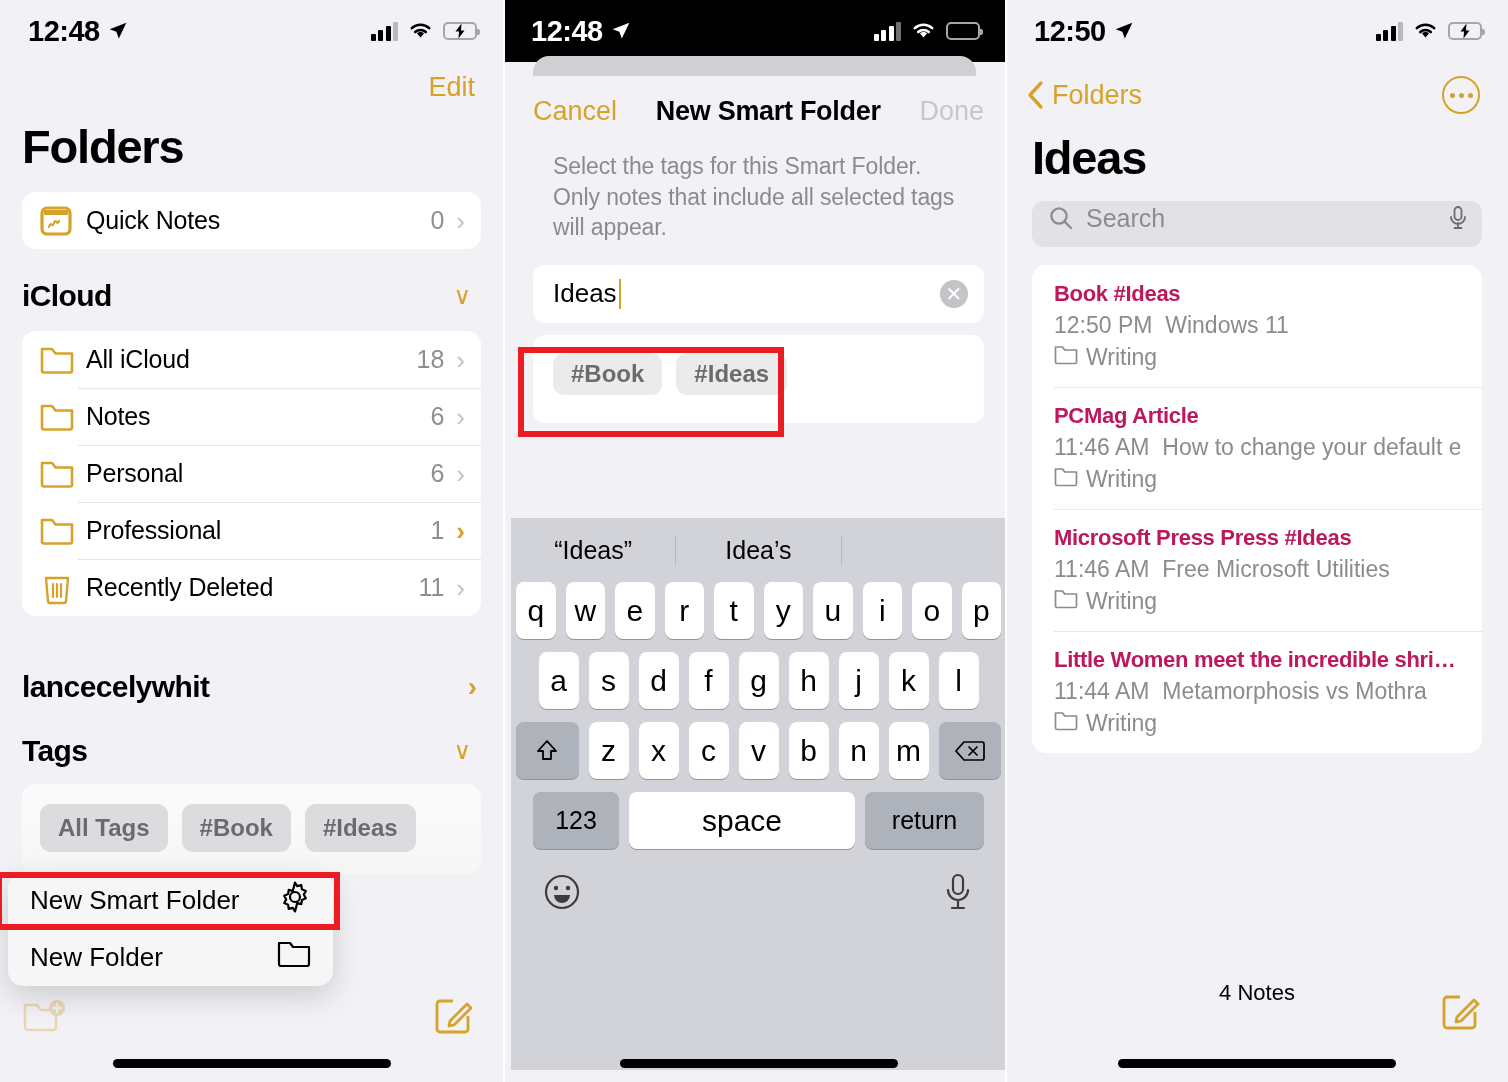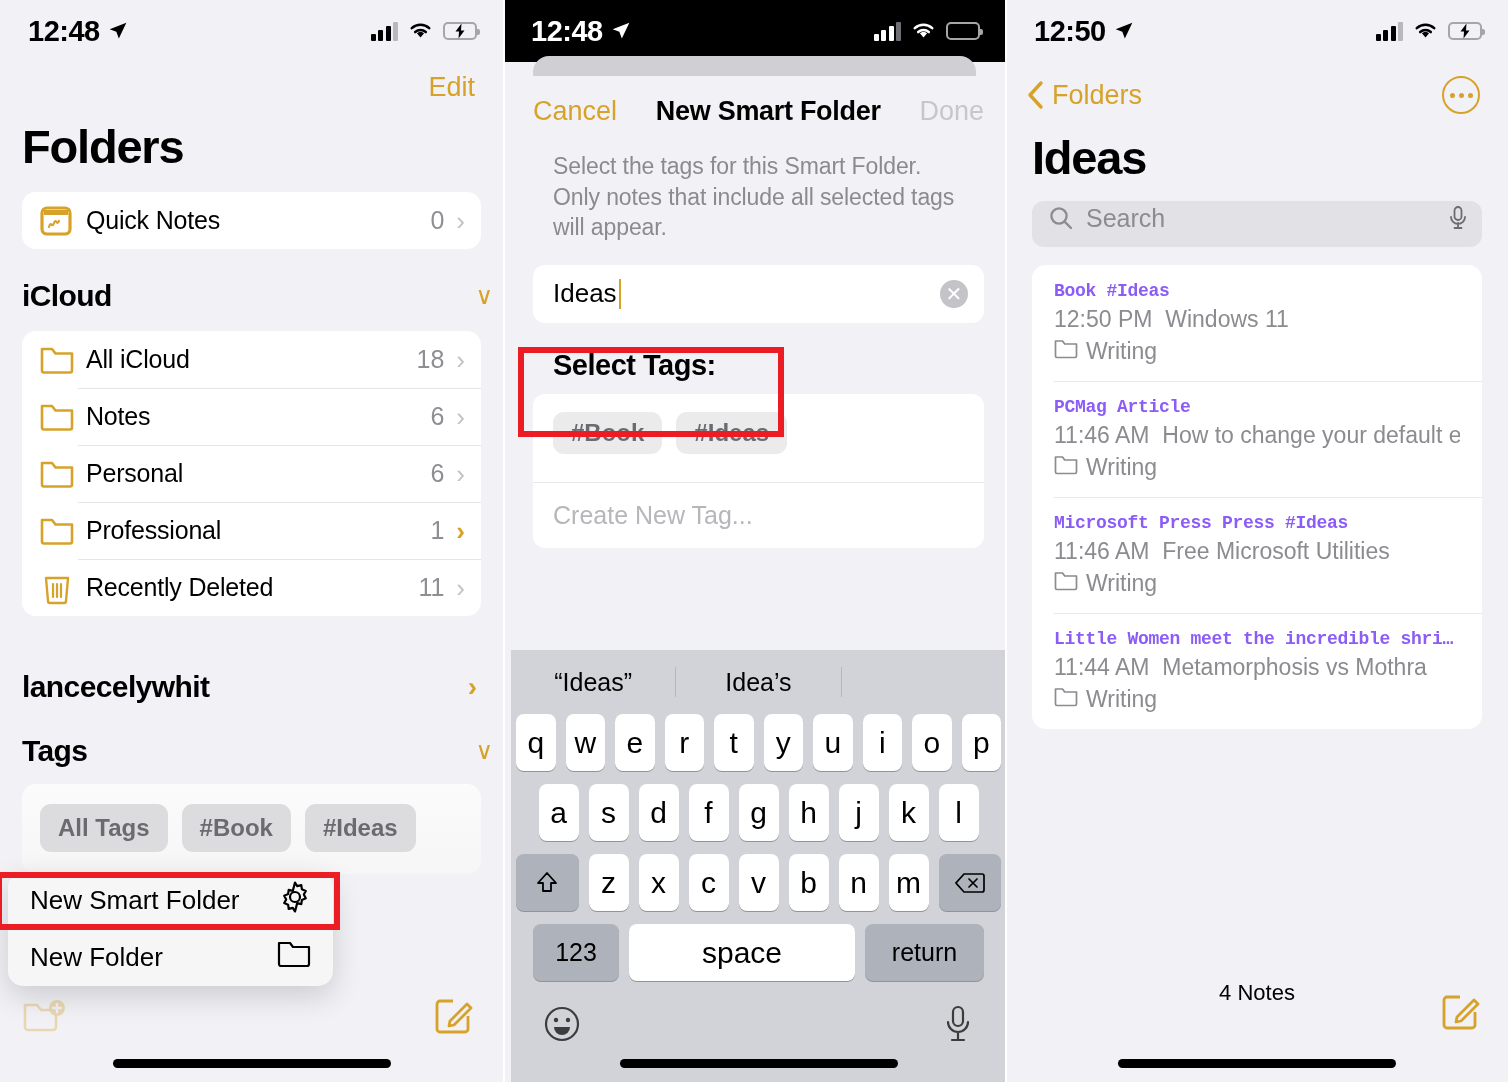--- a/index.html
+++ b/index.html
@@ -42,21 +42,21 @@
   .big-title { font-size: 47px; font-weight: 800; letter-spacing:-1.2px; color:#000; padding: 16px 0 0 22px; }
   .card { background:#fff; border-radius:14px; margin: 18px 22px 0 22px; overflow:hidden; }
   .row { display:flex; align-items:center; height:57px; padding: 0 16px 0 18px; position:relative; }
   .row + .row::before { content:''; position:absolute; left:56px; right:0; top:0; height:1px; background:#e6e6ea; }
   .row .ico { width:40px; flex:0 0 40px; display:flex; align-items:center; }
   .row .label { flex:1; font-size:25px; color:#000; letter-spacing:-0.2px; padding-left: 6px; }
   .row .count { font-size:25px; color:#8e8e93; padding-right: 12px; }
   .chev { color:#c2c2c7; font-size:26px; line-height:1; }
   .chev.acc { color:#d7a22a; font-weight:600; }
   .sec-head { display:flex; align-items:center; justify-content:space-between;
-      padding: 30px 10px 0 22px; }
+      padding: 30px 32px 0 22px; }
   .sec-head .t { font-size:30px; font-weight:800; letter-spacing:-0.6px; color:#000; }
   .sec-head .v { color:#d7a22a; font-size:24px; }
   .acct-row { display:flex; align-items:center; justify-content:space-between; padding: 34px 26px 0 22px; margin-top: 20px; }
   .acct-row .t { font-size:30px; font-weight:800; letter-spacing:-0.6px; color:#000; }
   .acct-row .v { color:#d7a22a; font-size:28px; font-weight:600; }
   .tagcard { margin: 16px 22px 0 22px; background: linear-gradient(180deg,#fbfbfb 0%,#f6f6f7 100%);
      border-radius:14px; padding: 20px 16px 22px 18px; display:flex; gap:14px; }
   .chip { background:#dcdcdf; color:#6a6a6f; border-radius:11px; padding: 10px 18px; font-size:24px; font-weight:600; }
   .ctxmenu { position:absolute; left:8px; top:872px; width:325px; background:#f6f6f6;
      border-radius:15px; overflow:hidden; box-shadow: 0 10px 30px rgba(0,0,0,.16); z-index:20; }
@@ -86,21 +86,21 @@
   .clear-x { width:28px; height:28px; border-radius:50%; background:#c3c3c8; color:#fff;
       display:flex; align-items:center; justify-content:center; font-size:20px; line-height:1; }
   .sel-tags-h { padding: 26px 0 0 42px; font-size:29px; font-weight:800; letter-spacing:-0.5px; color:#000; }
   .tagpick { margin: 12px 22px 0 22px; background:#fff; border-radius:12px; overflow:hidden; }
   .tagpick .top { padding: 18px 20px 18px 20px; display:flex; gap:14px; min-height:88px; }
   .tagpick .chip2 { background:#ebebeb; color:#6a6a6f; border-radius:11px; padding: 9px 18px;
       font-size:24px; font-weight:600; height:42px; display:flex; align-items:center; }
   .tagpick .newtag { border-top:1px solid #e8e8ea; padding: 18px 20px; font-size:25px; color:#b6b6bb; }
 
   
-  .kb { position:absolute; left:0; right:0; bottom:0; height:432px; background:#d1d3d9; }
+  .kb { position:absolute; left:0; right:0; bottom:12px; height:552px; background:#d1d3d9; }
   .kb-sugg { height:64px; display:flex; align-items:center; justify-content:center;
       gap:0; font-size:25px; color:#000; }
   .kb-sugg .s { width:167px; text-align:center; }
   .kb-sugg .sep { width:1px; height:30px; background:#b6b8bd; }
   .kb-rows { padding: 0 5px; }
   .kb-row { display:flex; justify-content:center; gap:10px; margin-bottom:13px; }
   .key { background:#fff; border-radius:8px; box-shadow:0 1px 0 rgba(0,0,0,.3);
       width:40px; height:57px; display:flex; align-items:center; justify-content:center;
       font-size:30px; color:#000; }
   .key.w2 { width:63px; background:#adb2bb; }
@@ -114,22 +114,22 @@
   .back { display:flex; align-items:center; gap:8px; color:#d7a22a; font-size:27px; }
   .more-btn { width:38px; height:38px; border:2.5px solid #d7a22a; border-radius:50%;
       display:flex; align-items:center; justify-content:center; gap:4px; }
   .more-btn i { width:5px; height:5px; border-radius:50%; background:#d7a22a; display:block; }
   .search { margin: 16px 26px 0 26px; background:#e2e2e6; border-radius:12px; height:46px;
       display:flex; align-items:center; padding: 0 14px 12px 16px; gap:12px; }
   .search .ph { flex:1; font-size:25px; color:#8b8b90; }
   .notes-card { margin: 18px 26px 0 26px; background:#fff; border-radius:14px; overflow:hidden; }
   .note { padding: 16px 22px 16px 22px; position:relative; }
   .note + .note::before { content:''; position:absolute; left:22px; right:0; top:0; height:1px; background:#e9e9ec; }
-  .note .t { font-size:18px; font-weight:700; color:#8b5cf6; letter-spacing:-0.3px;
-      white-space:nowrap; overflow:hidden;font-family:Liberation Mono, monospace; }
+  .note .t { font-size:22px; font-weight:700; color:#be185d; letter-spacing:-0.3px;
+      white-space:nowrap; overflow:hidden; }
   .note .m { font-size:23px; color:#8b8b90; margin-top:5px; white-space:nowrap; overflow:hidden; }
   .note .f { font-size:23px; color:#8b8b90; margin-top:5px; display:flex; align-items:center; gap:8px; }
   .count3 { position:absolute; left:0; right:0; bottom:76px; text-align:center; font-size:22px; color:#000; }
   .compose3 { position:absolute; right:28px; bottom:46px; }
 
   
   .redbox { position:absolute; border:6px solid #ec1c24; z-index:50; pointer-events:none; }
 </style>
 </head>
 <body>
@@ -333,28 +333,26 @@
       <div class="sheet-desc">Select the tags for this Smart Folder. Only notes that include all selected tags will appear.</div>
 
       <div class="namefield">
         <span class="val">
             <span>Ideas</span>
             <span class="caret"></span>
           </span>
         <span class="clear-x">✕</span>
       </div>
 
-      <div class="sel-tags-h">Select Tags:</div>
 
       <div class="tagpick">
         <div class="top" id="avail-tags">
             <span class="chip2">#Book</span>
             <span class="chip2">#Ideas</span>
           </div>
-        <div class="newtag">Create New Tag...</div>
       </div>
 
       <div class="kb">
         <div class="kb-sugg">
           <span class="s">“Ideas”</span>
           <span class="sep"></span>
           <span class="s">Idea’s</span>
           <span class="sep"></span>
           <span class="s"></span>
         </div>

